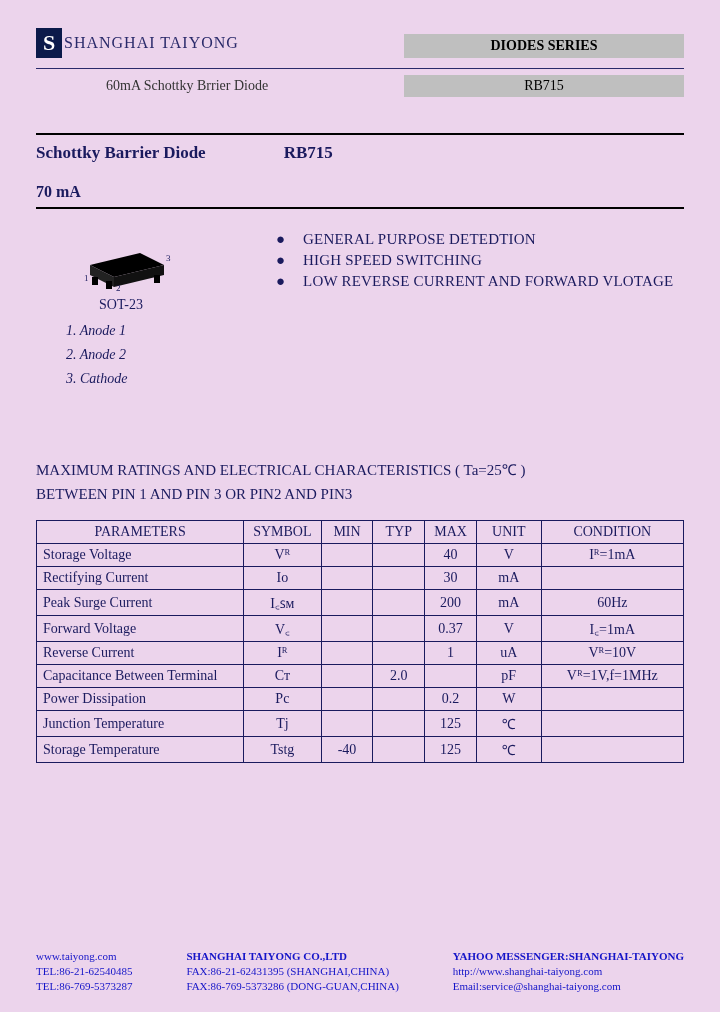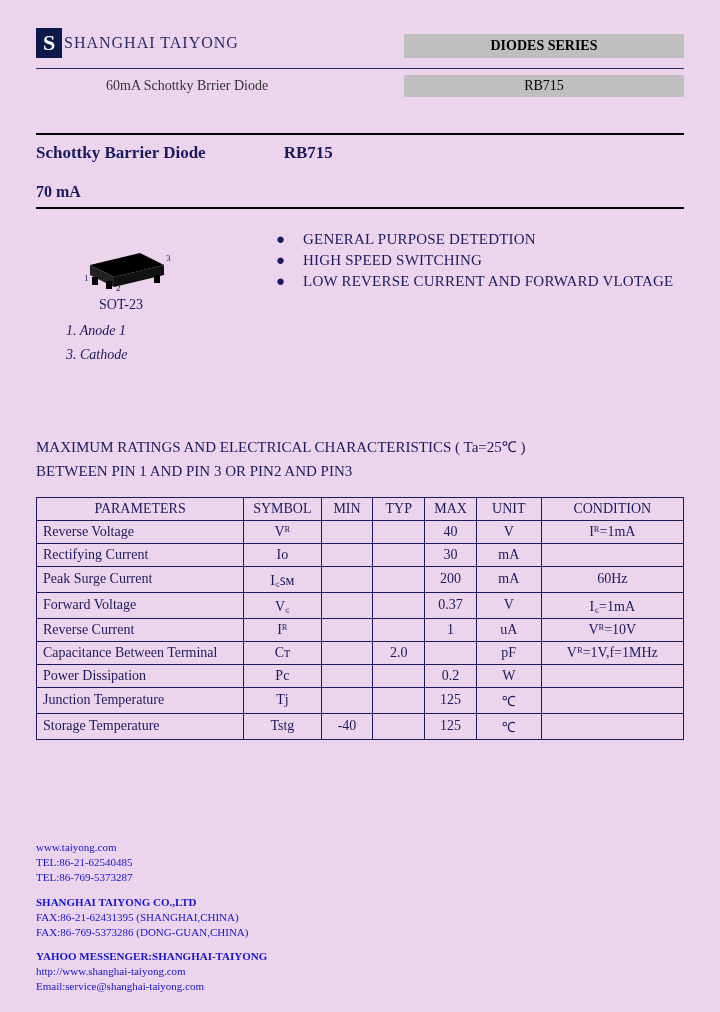--- a/index.html
+++ b/index.html
@@ -53,21 +53,21 @@
   }
   table.spec th, table.spec td {
     border:1px solid #1a1a5e; padding:3px 6px;
     text-align:center; vertical-align:middle;
   }
   table.spec th { font-weight:normal; }
   table.spec td.param { text-align:left; }
   .footer {
     position:absolute; bottom:18px; left:36px; right:36px;
     font-size:11px; color:#1414c8;
-    display:flex; justify-content:space-between; gap:10px;flex-direction:column;
+    display:flex; justify-content:space-between; gap:10px;
   }
   .footer-col { line-height:1.35; }
   .footer-col.b { font-weight:bold; }
   .sub-text { font-weight:normal; }
 </style>
 </head>
 <body>
 
 <div class="header-row">
   <div class="logo-block">
@@ -99,20 +99,21 @@
       <rect x="26" y="46" width="6" height="8" fill="#000"></rect>
       <rect x="40" y="50" width="6" height="8" fill="#000"></rect>
       <rect x="88" y="44" width="6" height="8" fill="#000"></rect>
       <text x="18" y="50" font-size="9" fill="#1a1a5e">1</text>
       <text x="50" y="60" font-size="9" fill="#1a1a5e">2</text>
       <text x="100" y="30" font-size="9" fill="#1a1a5e">3</text>
     </svg>
     <div class="pkg-name">SOT-23</div>
     <div class="pin-list">
       <div>1.  Anode 1</div>
+      <div>2.  Anode 2</div>
       <div>3.  Cathode</div>
     </div>
   </div>
   <div class="features">
     <div class="feat-item">
       <span class="bullet">●</span>
       <span class="feat-text">GENERAL PURPOSE DETEDTION</span>
     </div>
     <div class="feat-item">
       <span class="bullet">●</span>
@@ -146,21 +147,21 @@
       <th>SYMBOL</th>
       <th>MIN</th>
       <th>TYP</th>
       <th>MAX</th>
       <th>UNIT</th>
       <th>CONDITION</th>
     </tr>
   </thead>
   <tbody id="spec-body">
       <tr>
-        <td class="param">Reverse Voltage</td>
+        <td class="param">Storage Voltage</td>
         <td>Vᴿ</td>
         <td></td>
         <td></td>
         <td>40</td>
         <td>V</td>
         <td>Iᴿ=1mA</td>
       </tr>
       <tr>
         <td class="param">Rectifying Current</td>
         <td>Io</td>

